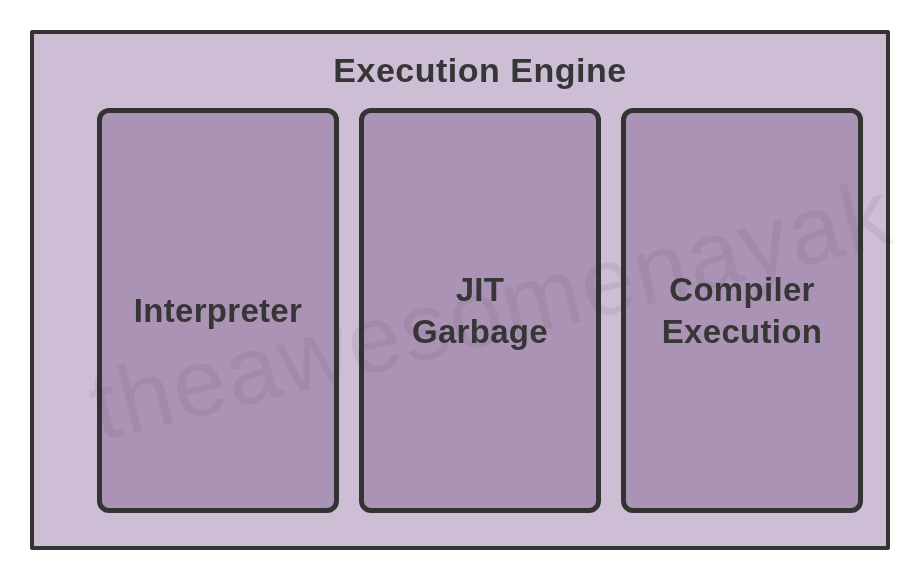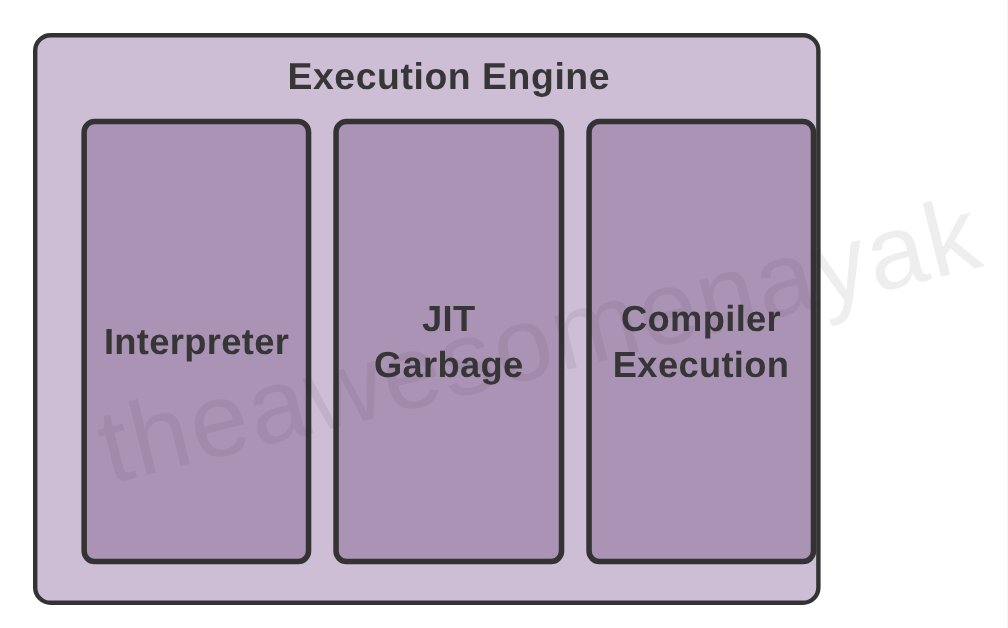--- a/index.html
+++ b/index.html
@@ -20,25 +20,25 @@
     position: relative;
     width: 916px;
     height: 571px;
     background: var(--page-bg);
     overflow: hidden;
   }
   .outer-box {
     position: absolute;
     left: 30px;
     top: 30px;
-    width: 716px;
+    width: 860px;
     height: 520px;
     background: var(--outer-bg);
     border: 4px solid var(--border);
-    border-radius: 16px;
+    border-radius: 2px;
     padding-left: 40px;
   }
   .engine-title {
     margin-top: 16px;
     height: 40px;
     line-height: 40px;
     text-align: center;
     font-size: 34px;
     font-weight: 700;
     color: var(--text);

